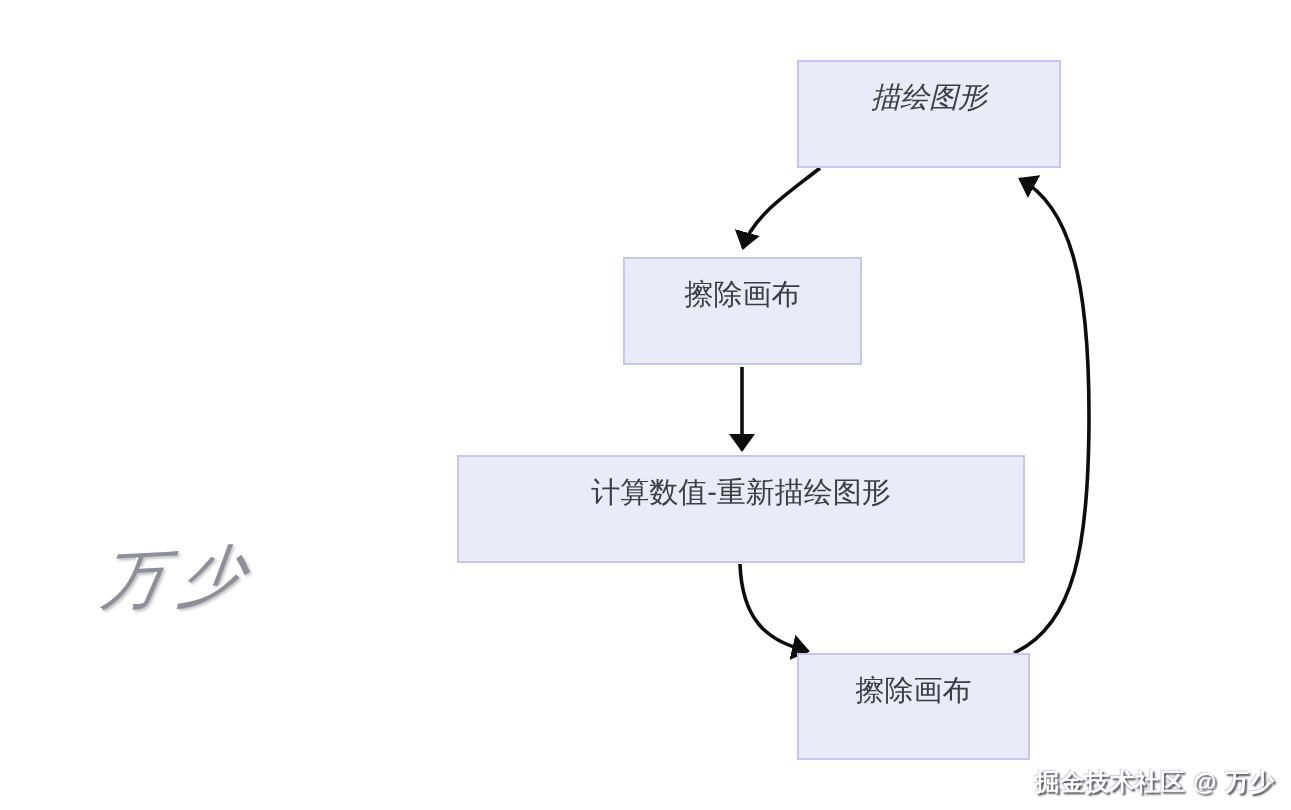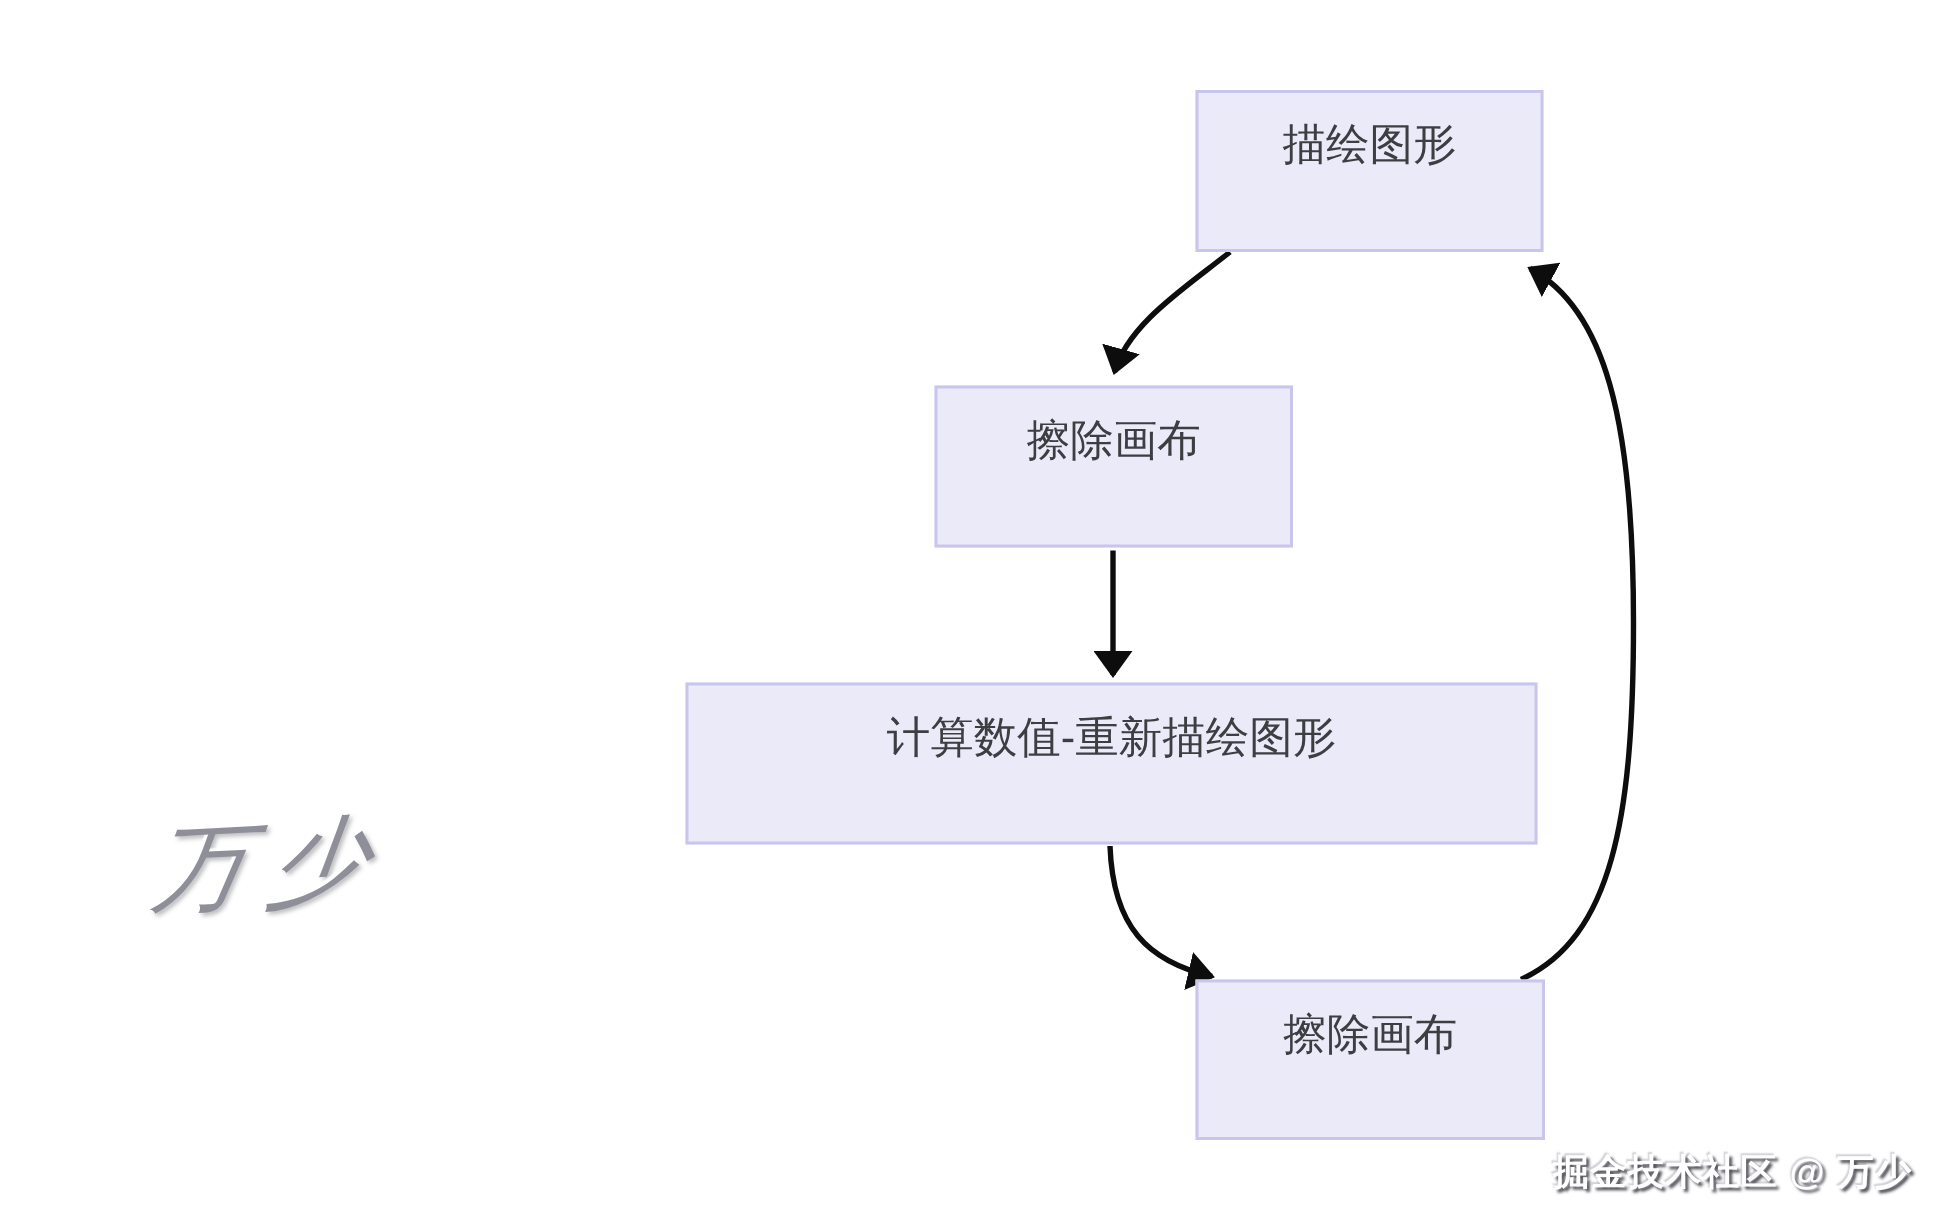--- a/index.html
+++ b/index.html
@@ -8,21 +8,21 @@
     background:#ffffff; overflow:hidden;
     font-family:"Liberation Sans", sans-serif;
   }
   svg.edges { position:absolute; left:0; top:0; width:1291px; height:810px; pointer-events:none; }
   .node {
     position:absolute; box-sizing:border-box;
     background:#ebeaf9; border:2px solid #c9c5ec;
     color:#3d3d42; font-size:29px; line-height:29px;
     text-align:center; padding-top:21px;
   }
-  .node-draw   { left:797px; top:60px;  width:232px; height:108px; }
+  .node-draw   { left:797px; top:60px;  width:264px; height:108px;font-style:italic; }
   .node-erase1 { left:623px; top:257px; width:239px; height:108px; }
   .node-calc   { left:457px; top:455px; width:568px; height:108px; }
   .node-erase2 { left:797px; top:653px; width:233px; height:107px; }
   .wm-left {
     position:absolute; left:102px; top:545px;
     font-family:"DejaVu Serif", serif; font-style:italic;
     font-size:64px; line-height:1; color:#8f8f9a; letter-spacing:14px;
     transform:skewX(-10deg) rotate(-3deg);
     text-shadow:-2px -2px 1px rgba(255,255,255,0.95), 2px 2px 3px rgba(110,110,120,0.45);
     white-space:nowrap;

